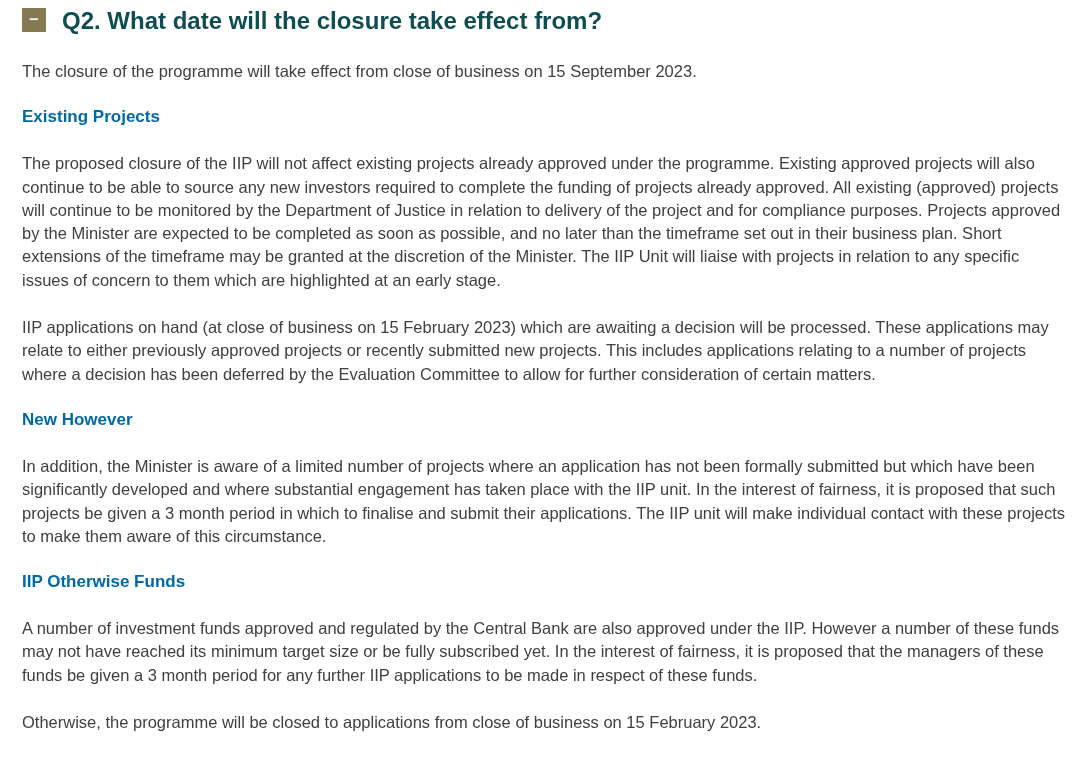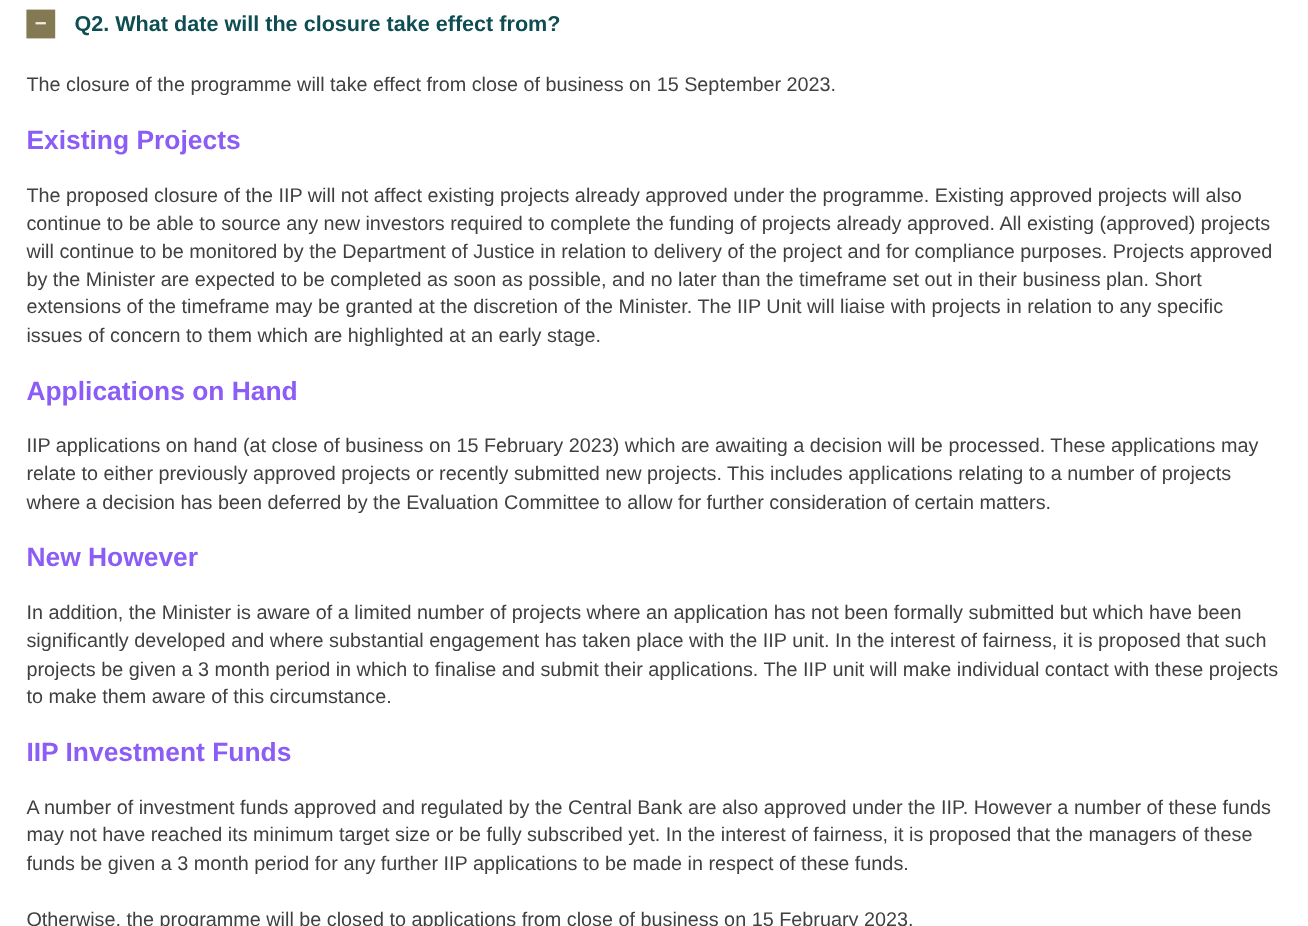--- a/index.html
+++ b/index.html
@@ -37,64 +37,63 @@
   .toggle-btn .minus {
     color: #f1ede2;
     font-size: 17px;
     font-weight: bold;
     line-height: 1;
     transform: translateY(-1px);
   }
   .question-title {
     margin: 0;
     padding-top: 1px;
-    font-size: 18px;
+    font-size: 24px;
     line-height: 23px;
     font-weight: 700;
     color: #0e4d52;
   }
   .content {
     color: #404040;
     font-size: 16.5px;
     line-height: 23.3px;
   }
   .content p {
     margin: 0 0 24px 0;
   }
   .content h3 {
     margin: 0 0 25px 0;
-    font-size: 22px;
+    font-size: 17px;
     line-height: 20px;
     font-weight: 700;
-    color: #8b5cf6;
+    color: #0369a1;
   }
 </style>
 </head>
 <body>
 
 <div class="page">
 
   <div class="accordion-header">
     <button class="toggle-btn">
       <span class="minus">−</span>
     </button>
     <h2 class="question-title">Q2. What date will the closure take effect from?</h2>
   </div>
 
   <div class="content">
     <p>The closure of the programme will take effect from close of business on 15 September 2023.</p>
 
     <h3>Existing Projects</h3>
     <p>The proposed closure of the IIP will not affect existing projects already approved under the programme. Existing approved projects will also continue to be able to source any new investors required to complete the funding of projects already approved. All existing (approved) projects will continue to be monitored by the Department of Justice in relation to delivery of the project and for compliance purposes. Projects approved by the Minister are expected to be completed as soon as possible, and no later than the timeframe set out in their business plan. Short extensions of the timeframe may be granted at the discretion of the Minister. The IIP Unit will liaise with projects in relation to any specific issues of concern to them which are highlighted at an early stage.</p>
 
-    <h3>Applications on Hand</h3>
     <p>IIP applications on hand (at close of business on 15 February 2023) which are awaiting a decision will be processed. These applications may relate to either previously approved projects or recently submitted new projects. This includes applications relating to a number of projects where a decision has been deferred by the Evaluation Committee to allow for further consideration of certain matters.</p>
 
     <h3>New However</h3>
     <p>In addition, the Minister is aware of a limited number of projects where an application has not been formally submitted but which have been significantly developed and where substantial engagement has taken place with the IIP unit. In the interest of fairness, it is proposed that such projects be given a 3 month period in which to finalise and submit their applications. The IIP unit will make individual contact with these projects to make them aware of this circumstance.</p>
 
-    <h3>IIP Investment Funds</h3>
+    <h3>IIP Otherwise Funds</h3>
     <p>A number of investment funds approved and regulated by the Central Bank are also approved under the IIP. However a number of these funds may not have reached its minimum target size or be fully subscribed yet. In the interest of fairness, it is proposed that the managers of these funds be given a 3 month period for any further IIP applications to be made in respect of these funds.</p>
 
     <p>Otherwise, the programme will be closed to applications from close of business on 15 February 2023.</p>
   </div>
 
 </div>
 
 </body></html>

